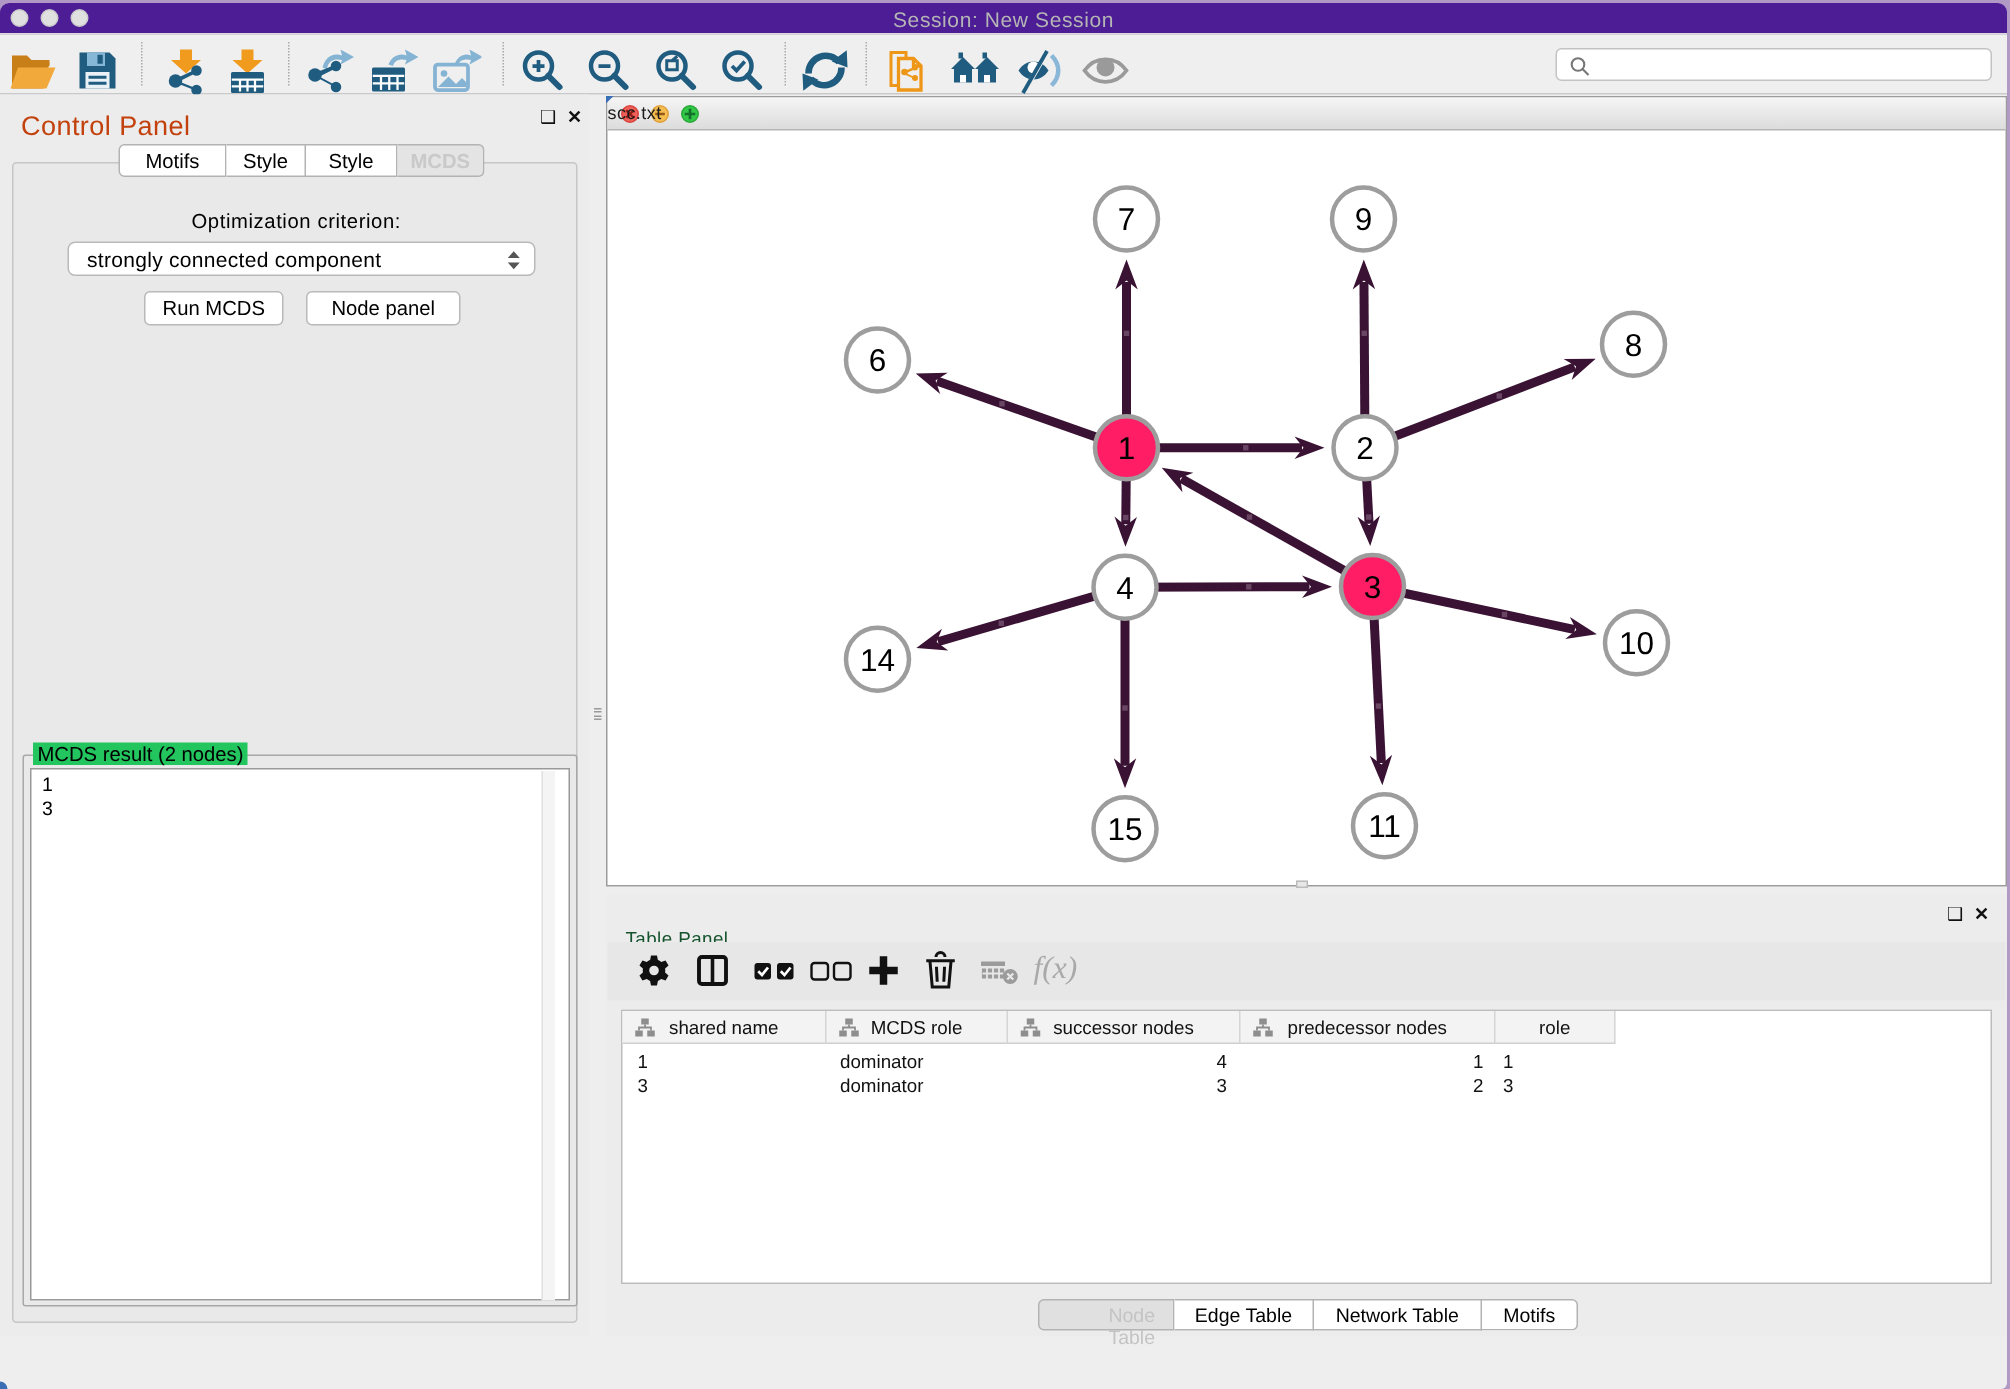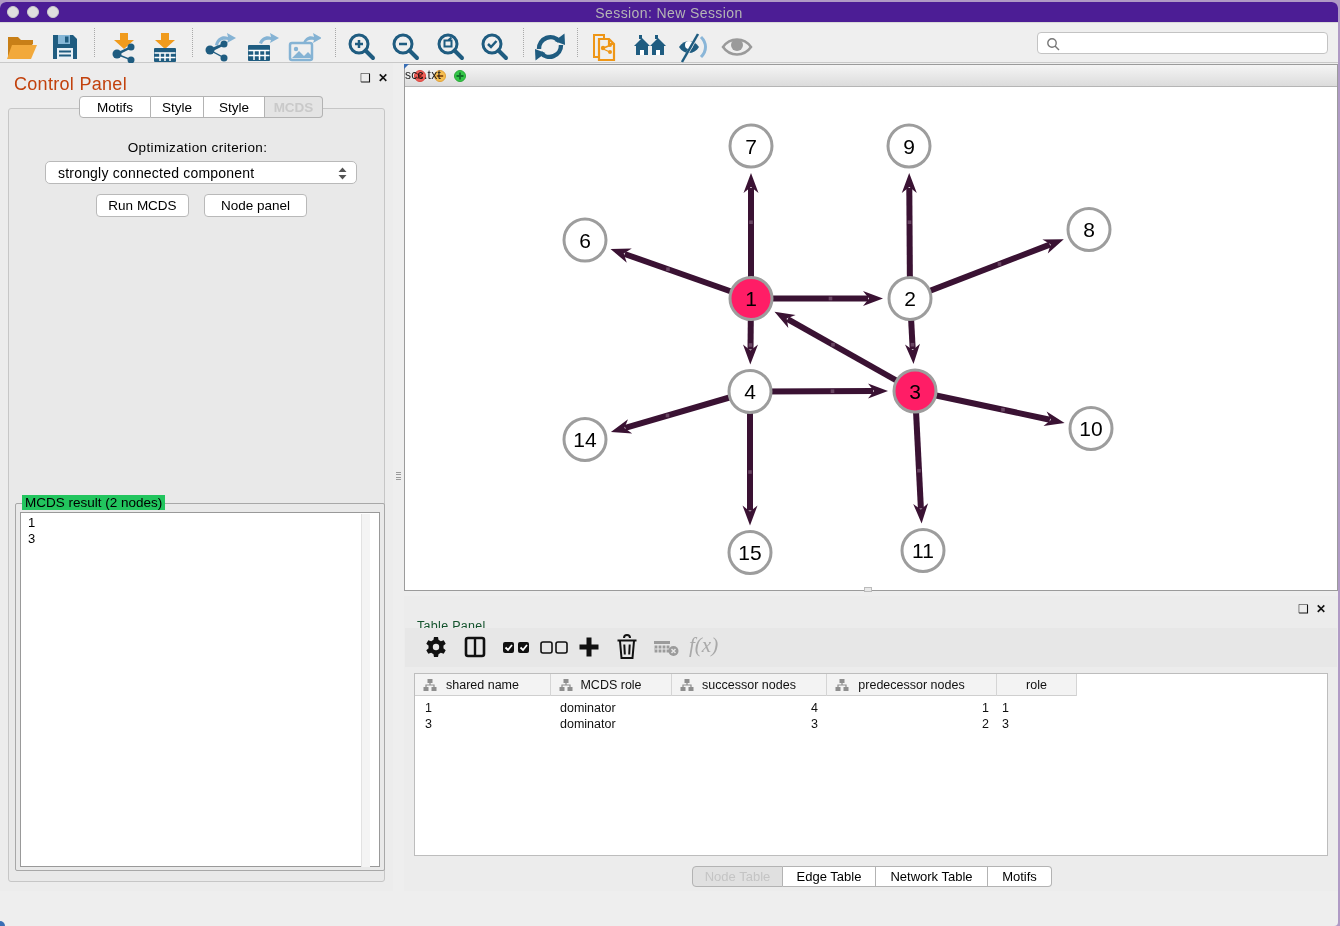--- a/index.html
+++ b/index.html
@@ -410,21 +410,21 @@
       <div class="trow" style="left:257px; top:27px; width:146px; text-align:right;">4</div>
       <div class="trow" style="left:412px; top:27px; width:162px; text-align:right;">1</div>
       <div class="trow" style="left:587px; top:27px;">1</div>
       <div class="trow" style="left:10px; top:43px;">3</div>
       <div class="trow" style="left:145px; top:43px;">dominator</div>
       <div class="trow" style="left:257px; top:43px; width:146px; text-align:right;">3</div>
       <div class="trow" style="left:412px; top:43px; width:162px; text-align:right;">2</div>
       <div class="trow" style="left:587px; top:43px;">3</div>
     </div>
     <div id="btabs">
-      <div class="btab first" style="width:91px; border-left:1px solid #b3b3b3; border-radius:4px 0 0 4px; background:#e0e0e0; color:#c4c4c4;">Node Table</div>
+      <div class="btab first" style="width:91px; border-left:1px solid #b3b3b3; border-radius:4px 0 0 4px; background:#e0e0e0; color:#c4c4c4;padding-left:34px;">Node Table</div>
       <div class="btab" style="width:93px;">Edge Table</div>
       <div class="btab" style="width:112px;">Network Table</div>
       <div class="btab" style="width:64px; border-radius:0 4px 4px 0;">Motifs</div>
     </div>
   </div>
   <div class="abs" style="left:396px; top:470px; width:5px; height:3px; border-top:1px solid #9a9a9a; border-bottom:1px solid #9a9a9a;"></div>
   <div class="abs" style="left:396px; top:475px; width:5px; height:3px; border-top:1px solid #9a9a9a; border-bottom:1px solid #9a9a9a;"></div>
   <div class="abs" style="left:864px; top:585px; width:8px; height:5px; background:#e8e8e8; border:1px solid #bbbbbb; z-index:5;"></div>
   <div id="statusbar">
     <div id="listbtn">

